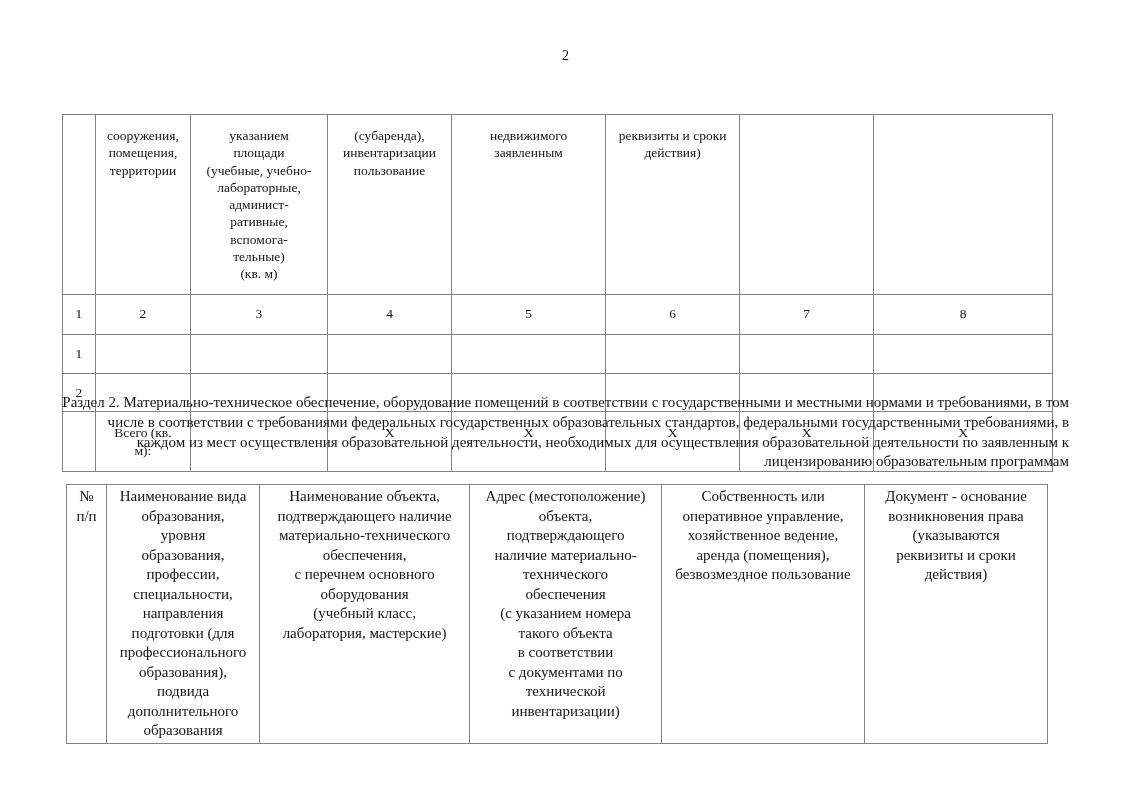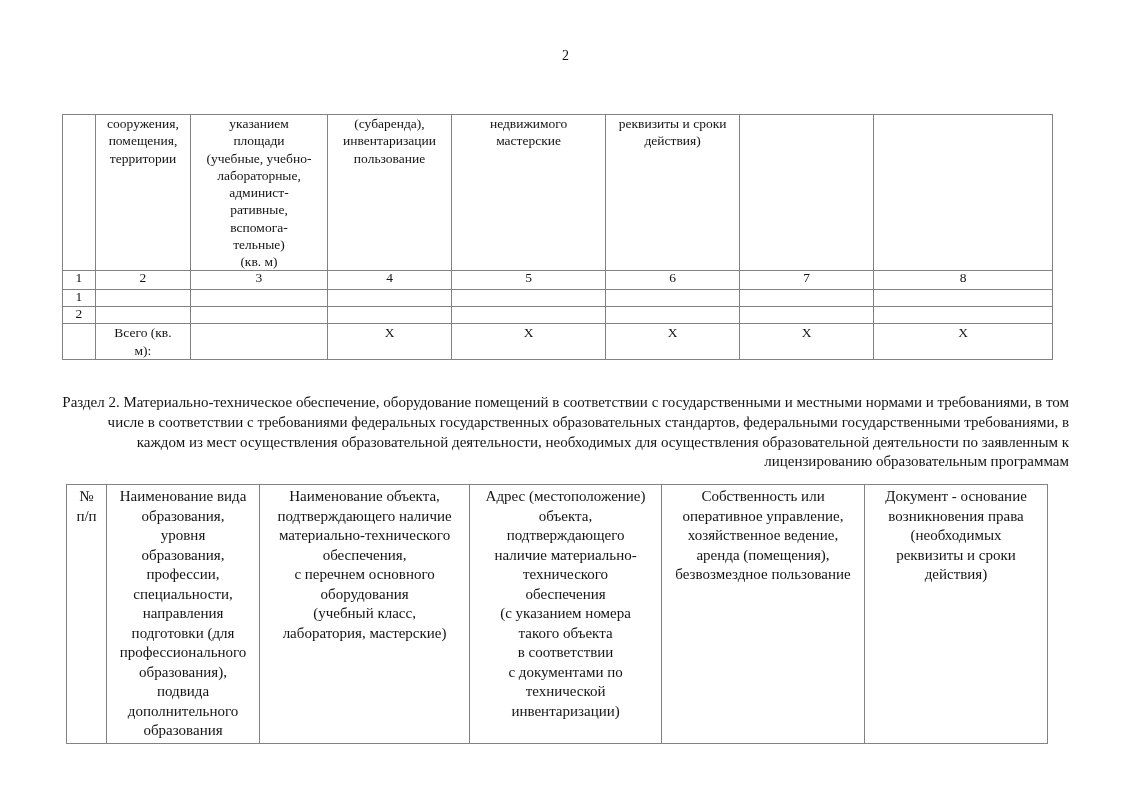--- a/index.html
+++ b/index.html
@@ -22,21 +22,21 @@
   table {
     border-collapse: collapse;
     table-layout: fixed;
   }
   td {
     border: 1px solid #828282;
     text-align: center;
     vertical-align: top;
     white-space: pre-line;
     overflow: hidden;
-    padding: 0 2px;
+    padding: 12px 2px;
   }
   
   .t1 {
     position: absolute;
     left: 62px; top: 114px;
     width: 991px;
     font-size: 13.5px;
     line-height: 1.28;
   }
   .t1 .hdr td   { height: 155px; }
@@ -90,21 +90,21 @@
 лабораторные,
 админист-
 ративные,
 вспомога-
 тельные)
 (кв. м)</td>
       <td>(субаренда),
 инвентаризации
 пользование</td>
       <td>недвижимого
-мастерские</td>
+заявленным</td>
       <td>реквизиты и сроки
 действия)</td>
       <td></td>
       <td></td>
     </tr>
     <tr class="numrow">
       <td>1</td>
       <td>2</td>
       <td>3</td>
       <td>4</td>
@@ -195,18 +195,18 @@
 с документами по
 технической
 инвентаризации)</td>
       <td>Собственность или
 оперативное управление,
 хозяйственное ведение,
 аренда (помещения),
 безвозмездное пользование</td>
       <td>Документ - основание
 возникновения права
-(необходимых
+(указываются
 реквизиты и сроки
 действия)</td>
     </tr>
   </tbody>
 </table>
 
 </body></html>

